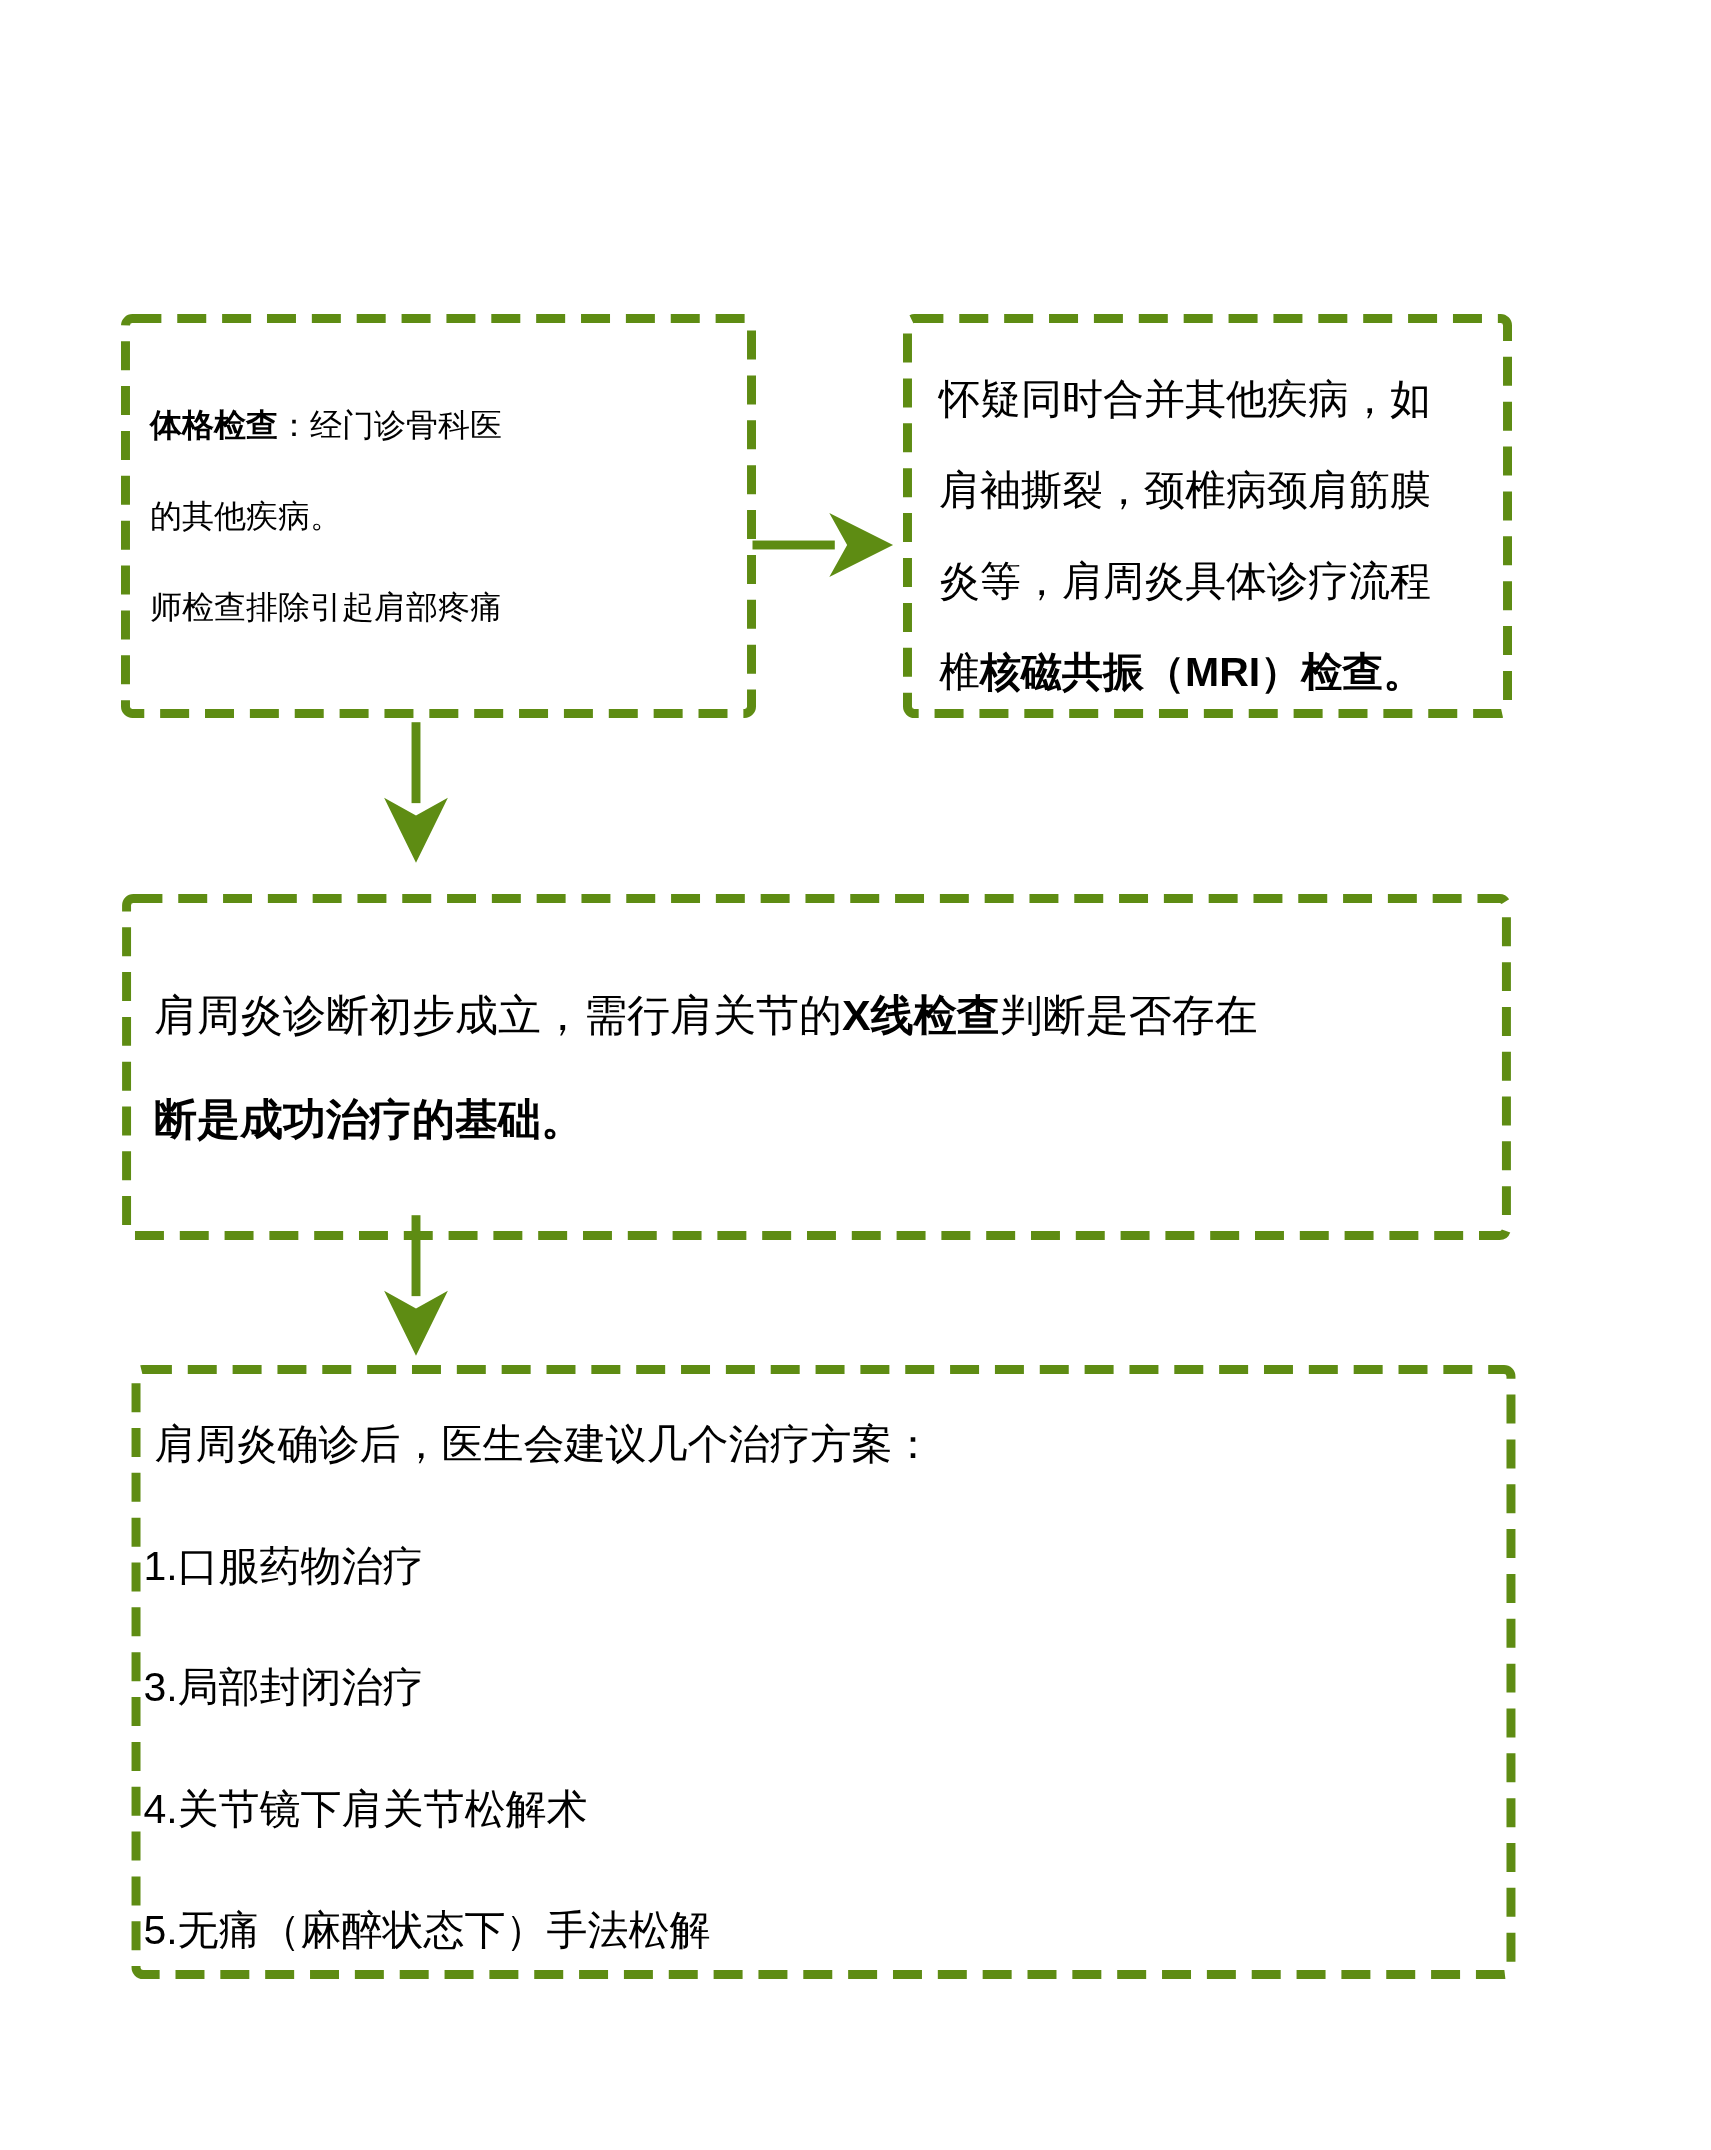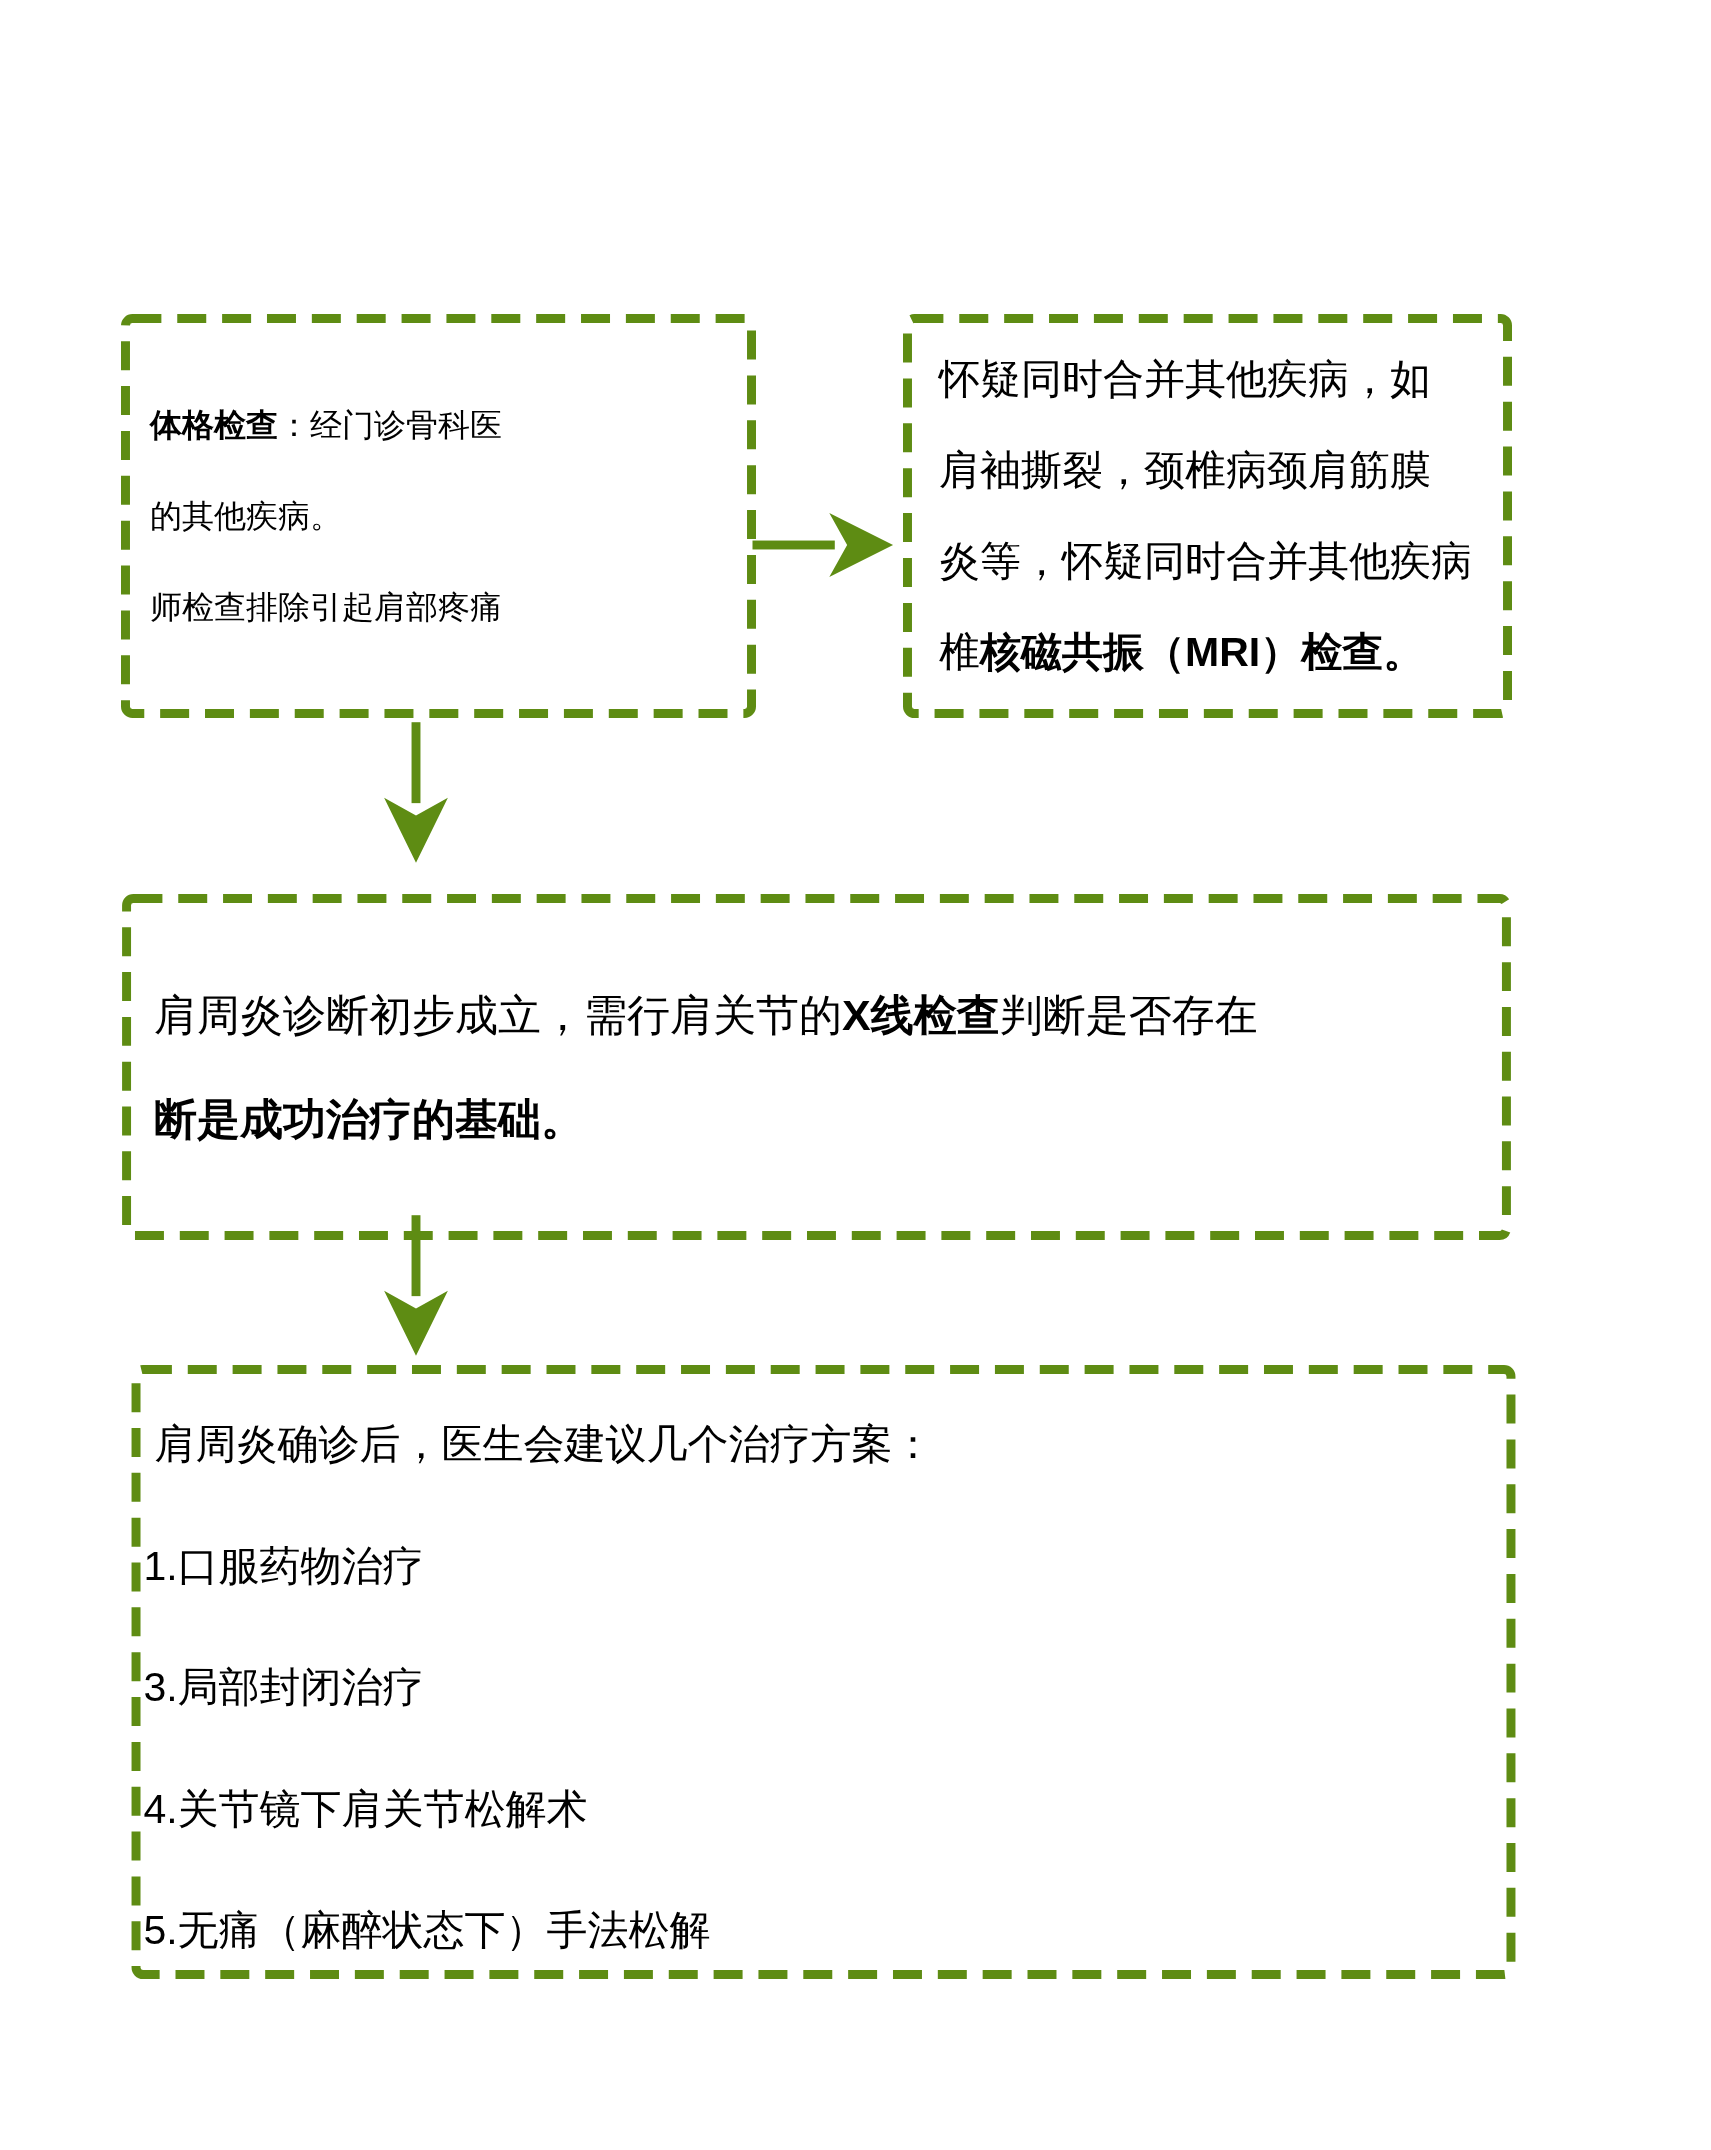--- a/index.html
+++ b/index.html
@@ -26,21 +26,21 @@
     position:relative; height:100%; box-sizing:border-box;
     display:flex; flex-direction:column; justify-content:center;
   }
   .line { white-space:nowrap; }
   .b { font-weight:700; }
 
   .box-physical { left:121px; top:314px;  width:635px;  height:404px; }
   .box-physical .content { padding-left:29px; font-size:32px; line-height:91px; }
 
   .box-mri { left:903px; top:314px; width:609px; height:404px; }
-  .box-mri .content { padding-left:36px; font-size:41px; line-height:91px; }
+  .box-mri .content { padding-left:36px; font-size:41px; line-height:91px;justify-content:flex-end; }
 
   .box-xray { left:121px; top:894px; width:1391px; height:346px; }
   .box-xray .content { padding-left:33px; font-size:43px; line-height:104px; }
 
   .box-treatment { left:131px; top:1365px; width:1385px; height:614px; }
   .box-treatment .content {
     justify-content:space-between; padding-top:31px; padding-left:12.4px;
     font-size:41px; line-height:97px;
   }
   .box-treatment .content .line:first-child { padding-left:11px; }
@@ -68,21 +68,21 @@
       </div>
   </div>
 
   <div class="box box-mri">
     <svg class="border-svg" width="609" height="404" viewBox="0 0 882 585">
       <rect x="6.5" y="6.5" width="869" height="572" rx="10"></rect>
     </svg>
     <div class="content">
         <div class="line"><span>怀疑同时合并其他疾病，如</span></div>
         <div class="line"><span>肩袖撕裂，颈椎病颈肩筋膜</span></div>
-        <div class="line"><span>炎等，怀疑同时合并其他疾病</span></div>
+        <div class="line"><span>炎等，肩周炎具体诊疗流程</span></div>
         <div class="line"><span>椎</span><span class="b">核磁共振（MRI）检查。</span></div>
       </div>
   </div>
 
   <div class="box box-xray">
     <svg class="border-svg" width="1391" height="346" viewBox="0 0 2015 502">
       <rect x="6.5" y="6.5" width="2002" height="489" rx="10"></rect>
     </svg>
     <div class="content">
         <div class="line"><span>肩周炎诊断初步成立，需行肩关节的</span><span class="b">X线检查</span><span>判断是否存在</span></div>

